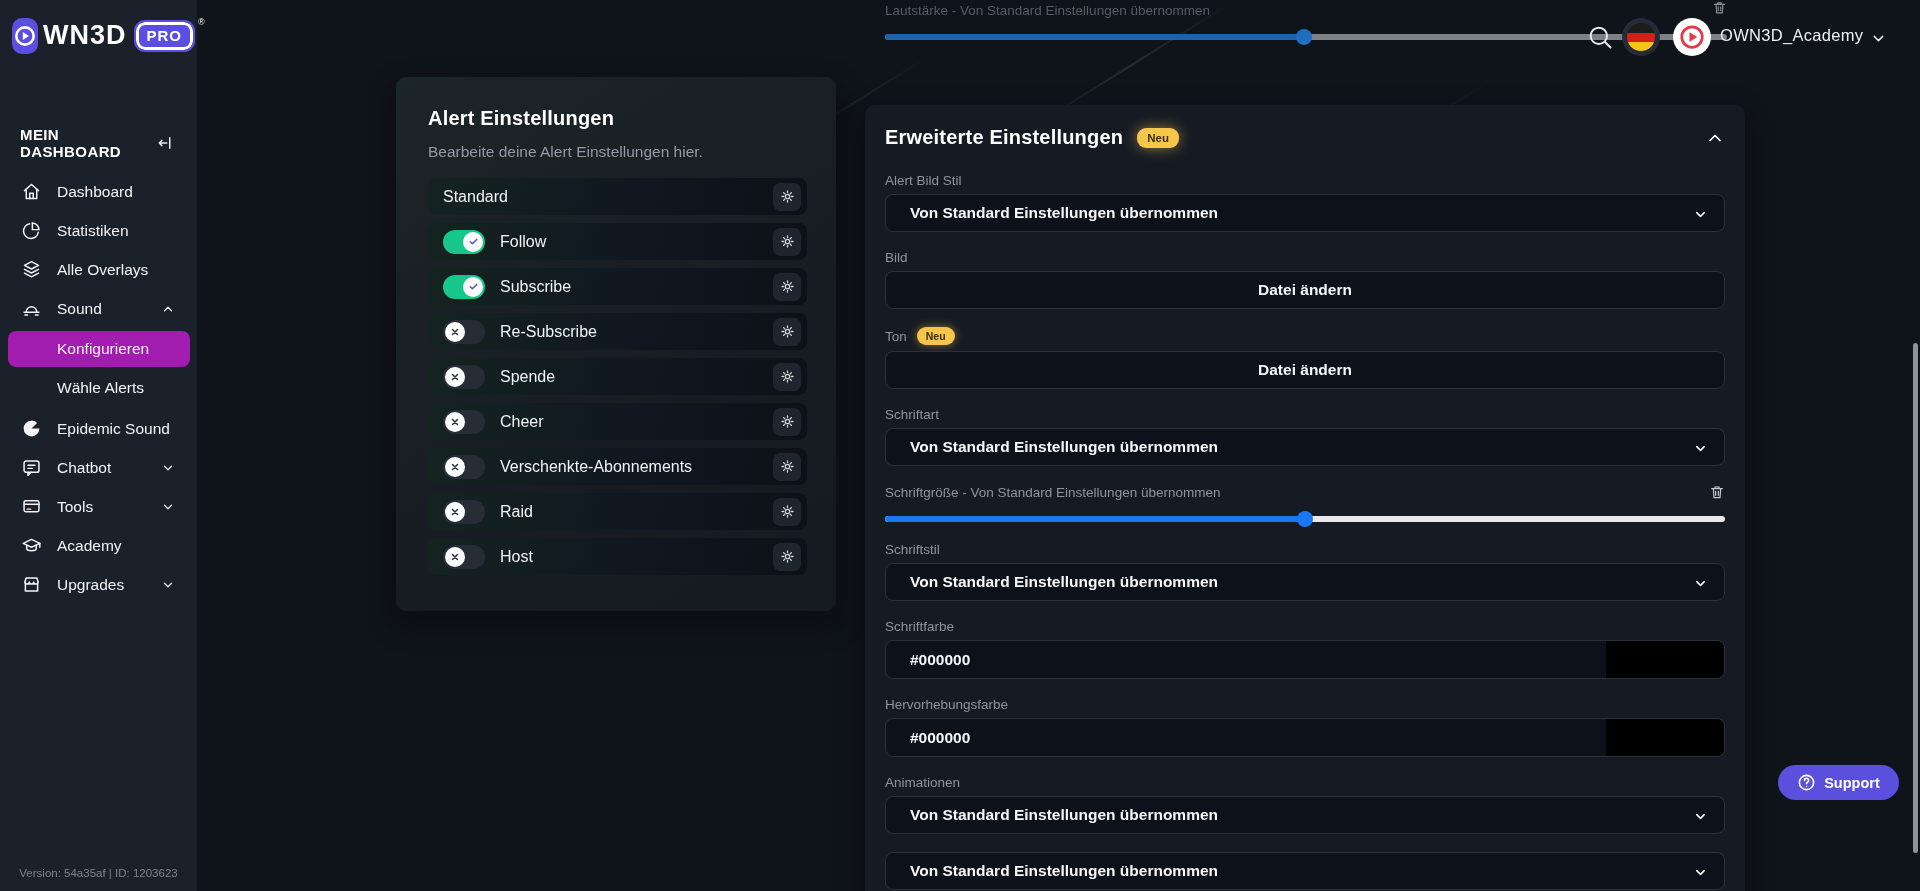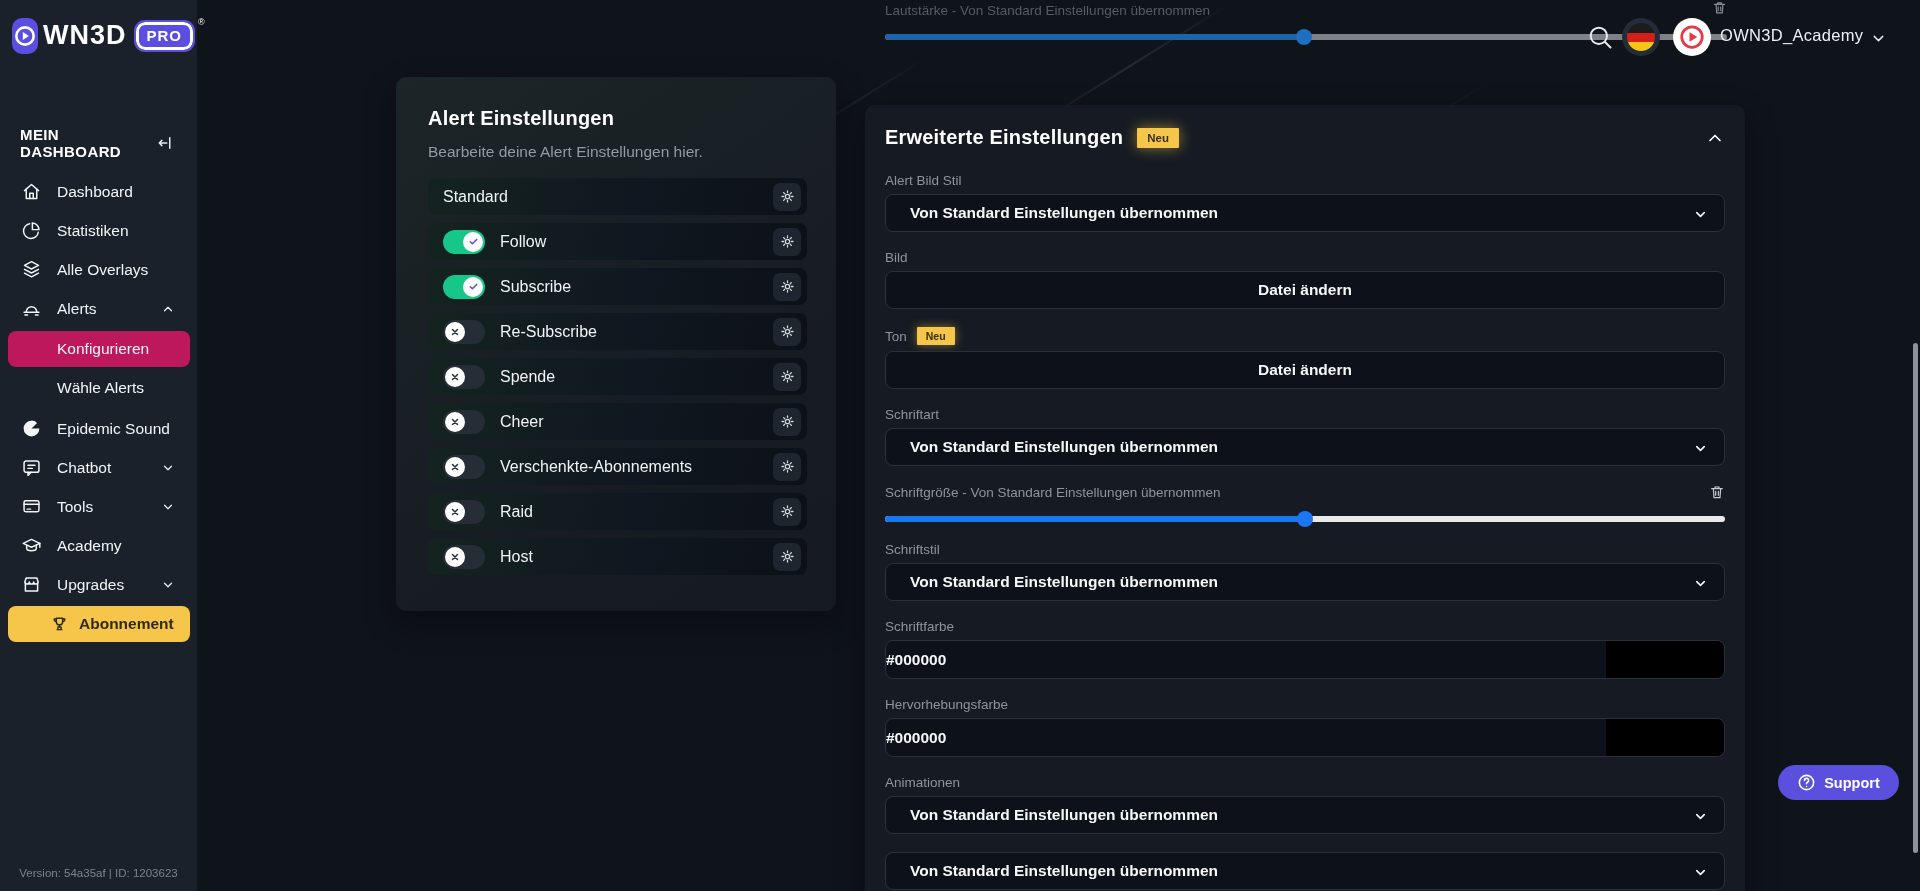--- a/index.html
+++ b/index.html
@@ -18,21 +18,21 @@
   .logo-pro { background:#5a4fe1; border:3px solid #fff; outline:2px solid #5a4fe1; color:#fff; font-weight:bold; font-size:15px; letter-spacing:1px; border-radius:9px; padding:2px 8px 3px; margin-left:4px; }
   .logo-reg { color:#fff; font-size:9px; align-self:flex-start; margin-top:2px; }
 
   .side-section { display:flex; align-items:center; justify-content:space-between; margin:70px 22px 12px 20px; }
   .side-section-label { color:#ffffff; font-weight:bold; font-size:15px; letter-spacing:.4px; }
   .nav-item { position:relative; display:flex; align-items:center; height:39px; padding:0 22px 0 20px; cursor:pointer; }
   .nicon { width:22px; height:22px; display:flex; align-items:center; justify-content:center; flex:0 0 22px; }
   .nlabel { color:#f2f4f6; font-size:15.5px; margin-left:15px; flex:1 1 auto; white-space:nowrap; }
   .nav-chevron { width:14px; height:14px; display:flex; align-items:center; }
   .sub-item { display:flex; align-items:center; height:36px; margin:3px 7px 3px 8px; border-radius:8px; padding-left:49px; color:#f2f4f6; font-size:15.5px; cursor:pointer; }
-  .sub-item.active { background:#be185d; }
+  .sub-item.active { background:#a21caf; }
   .abo-btn { display:flex; align-items:center; gap:10px; height:36px; margin:2px 7px 0 8px; border-radius:8px; background:#f6c64b; color:#332a0c; font-size:15.5px; font-weight:bold; padding-left:42px; cursor:pointer; }
   .version { position:absolute; left:0; right:0; bottom:12px; text-align:center; color:#7d838c; font-size:11.5px; }
 
   
   .main { position:absolute; left:240px; top:0; right:0; bottom:0; }
 
   
   .top-label { position:absolute; left:645px; top:3px; font-size:13.5px; color:#565c66; }
   .top-slider { position:absolute; left:645px; top:33px; width:842px; height:8px; }
   .top-slider .track { position:absolute; left:0; right:0; top:1px; height:6px; border-radius:3px; background:#7e8187; }
@@ -65,39 +65,39 @@
   .knob { position:absolute; top:2px; width:20px; height:20px; border-radius:50%; background:#fff; display:flex; align-items:center; justify-content:center; }
   .toggle.on .knob { right:2px; }
   .toggle.off .knob { left:2px; }
   .gear-btn { position:absolute; right:6px; top:4.5px; width:28px; height:28px; border-radius:7px; background:#1f252e; display:flex; align-items:center; justify-content:center; cursor:pointer; }
 
   
   .set-panel { position:absolute; left:625px; top:105px; width:880px; height:800px; border-radius:10px; background:#161b23;
     box-shadow:0 12px 30px rgba(0,0,0,.35); padding:21px 20px 0 20px; }
   .sp-head { display:flex; align-items:center; margin-bottom:24px;justify-content:space-between; }
   .sp-title { color:#ffffff; font-size:20px; font-weight:bold; letter-spacing:.2px; }
-  .badge-neu { background:#f6c64b; color:#3a2f0a; font-size:11.5px; font-weight:bold; border-radius:1px; padding:4px 10px; margin-left:14px;
+  .badge-neu { background:#f6c64b; color:#3a2f0a; font-size:11.5px; font-weight:bold; border-radius:9px; padding:4px 10px; margin-left:14px;
     box-shadow:0 0 14px rgba(246,198,75,.55); }
   .badge-neu.small { font-size:10.5px; padding:3px 9px; margin-left:10px; box-shadow:0 0 10px rgba(246,198,75,.5); }
   .sp-collapse { margin-left:auto; cursor:pointer; width:20px; height:20px; }
   .f-label { color:#8e949c; font-size:13.5px; margin-bottom:6px; display:flex; align-items:center; }
   .control { position:relative; height:38px; border:1px solid #2b313c; border-radius:8px; background:#0d1119; margin-bottom:18px;
     display:flex; align-items:center; color:#f6f7f8; font-size:15.5px; font-weight:bold; cursor:pointer; }
   .select { padding-left:24px; justify-content:flex-start; }
   .select .chev { position:absolute; right:16px; top:12px; }
   .file-btn { justify-content:center; font-weight:bold; }
   .slider-label-row { display:flex; justify-content:space-between; margin-bottom:11px; }
   .slider-label-row .f-label { margin-bottom:0; }
   .slider { position:relative; height:16px; margin-bottom:15px; cursor:pointer; }
   .slider .track { position:absolute; left:0; right:0; top:5px; height:6px; border-radius:3px; background:#e9e9ea; }
   .slider .fill { position:absolute; left:0; top:5px; height:6px; border-radius:3px 0 0 3px; background:#1b76f2; }
   .slider .thumb { position:absolute; top:0; width:16px; height:16px; border-radius:50%; background:#1b76f2; }
   .color-field { position:relative; margin-bottom:18px; }
   .color-input { width:100%; height:39px; border:1px solid #2b313c; border-radius:8px; background:#0d1119; color:#f6f7f8;
-    font-size:15.5px; font-weight:bold; font-family:"Liberation Sans", sans-serif; outline:none; }
+    font-size:15.5px; font-weight:bold; font-family:"Liberation Sans", sans-serif; padding-left:24px; outline:none; }
   .color-swatch { position:absolute; right:1px; top:1px; bottom:1px; width:118px; border-radius:0 7px 7px 0; cursor:pointer; }
   .trash-sm { color:#c6cad0; cursor:pointer; }
 
   
   .support-btn { position:absolute; left:1538px; top:765px; width:121px; height:35px; border-radius:18px; background:#5a50dd;
     display:flex; align-items:center; justify-content:center; gap:8px; color:#fff; font-weight:bold; font-size:14.5px; cursor:pointer; z-index:50; }
   .scrollbar { position:absolute; left:1673px; top:343px; width:5px; height:510px; border-radius:3px; background:#8f9298; z-index:60; cursor:pointer; }
 
   svg { display:block; }
 </style>
@@ -470,21 +470,21 @@
     </div>
 
     <div class="nav-item">
       <span class="nicon">
           <svg width="21" height="21" viewBox="0 0 24 24" fill="none" stroke="#f2f4f6" stroke-width="1.7" stroke-linecap="round" stroke-linejoin="round">
             <path d="M6 16a6 6 0 0 1 12 0"></path>
             <path d="M3.5 16.3h17"></path>
             <path d="M4.5 19.5h3 M16.5 19.5h3"></path>
           </svg>
         </span>
-      <span class="nlabel">Alerts</span>
+      <span class="nlabel">Sound</span>
       <span class="nav-chevron">
           <svg width="14" height="14" viewBox="0 0 24 24" fill="none" stroke="#e8eaee" stroke-width="2.2" stroke-linecap="round" stroke-linejoin="round">
             <path d="M6 15l6-6 6 6"></path>
           </svg>
         </span>
     </div>
 
     <div class="sub-item active">Konfigurieren</div>
     <div class="sub-item">Wähle Alerts</div>
 
@@ -549,28 +549,17 @@
           </svg>
         </span>
       <span class="nlabel">Upgrades</span>
       <span class="nav-chevron">
           <svg width="14" height="14" viewBox="0 0 24 24" fill="none" stroke="#e8eaee" stroke-width="2.2" stroke-linecap="round" stroke-linejoin="round">
             <path d="M6 9l6 6 6-6"></path>
           </svg>
         </span>
     </div>
 
-    <div class="abo-btn">
-      <span>
-          <svg width="19" height="19" viewBox="0 0 24 24" fill="none" stroke="#332a0c" stroke-width="1.8" stroke-linecap="round" stroke-linejoin="round">
-            <path d="M8 4h8v4.5a4 4 0 0 1-8 0z"></path>
-            <path d="M8 5H5.3a2.6 2.6 0 0 0 2.8 3.2 M16 5h2.7a2.6 2.6 0 0 1-2.8 3.2"></path>
-            <path d="M12 12.5v2.5"></path>
-            <path d="M9 18.5h6 M10 15h4v3.5h-4z"></path>
-          </svg>
-        </span>
-      <span>Abonnement</span>
-    </div>
 
     <div class="version">Version: 54a35af | ID: 1203623</div>
   </div>
 
 </div>
 
 </body></html>

